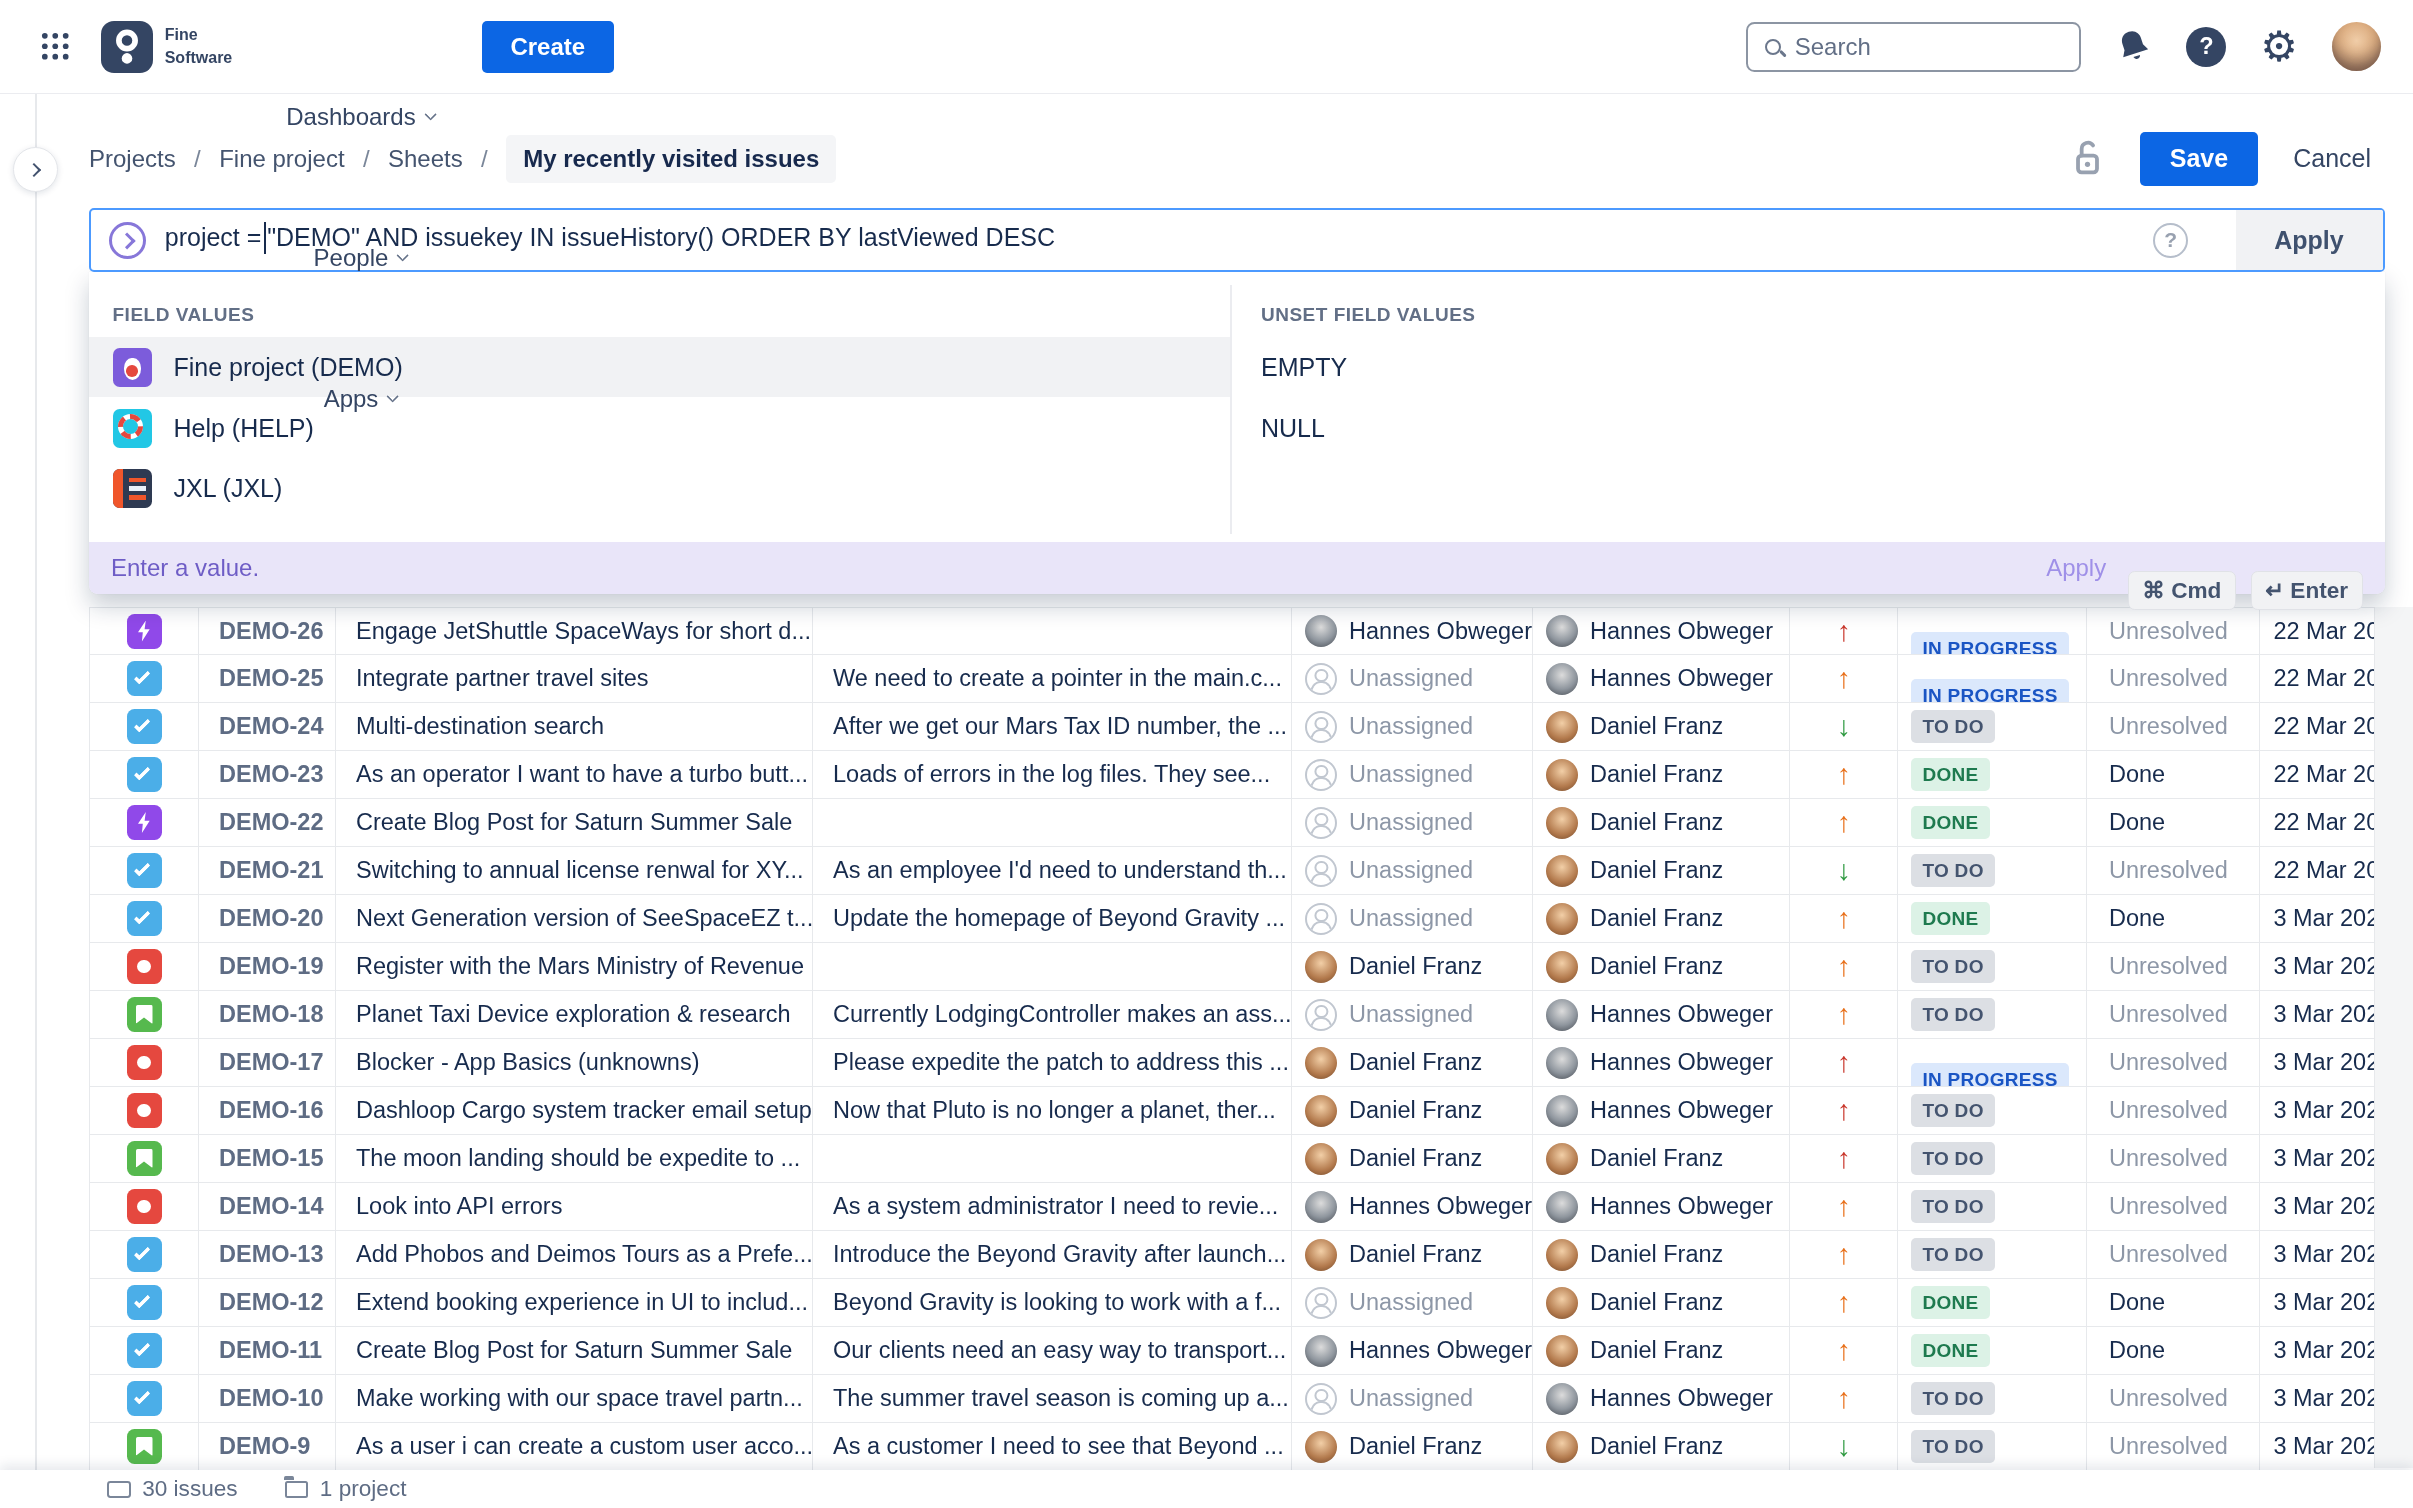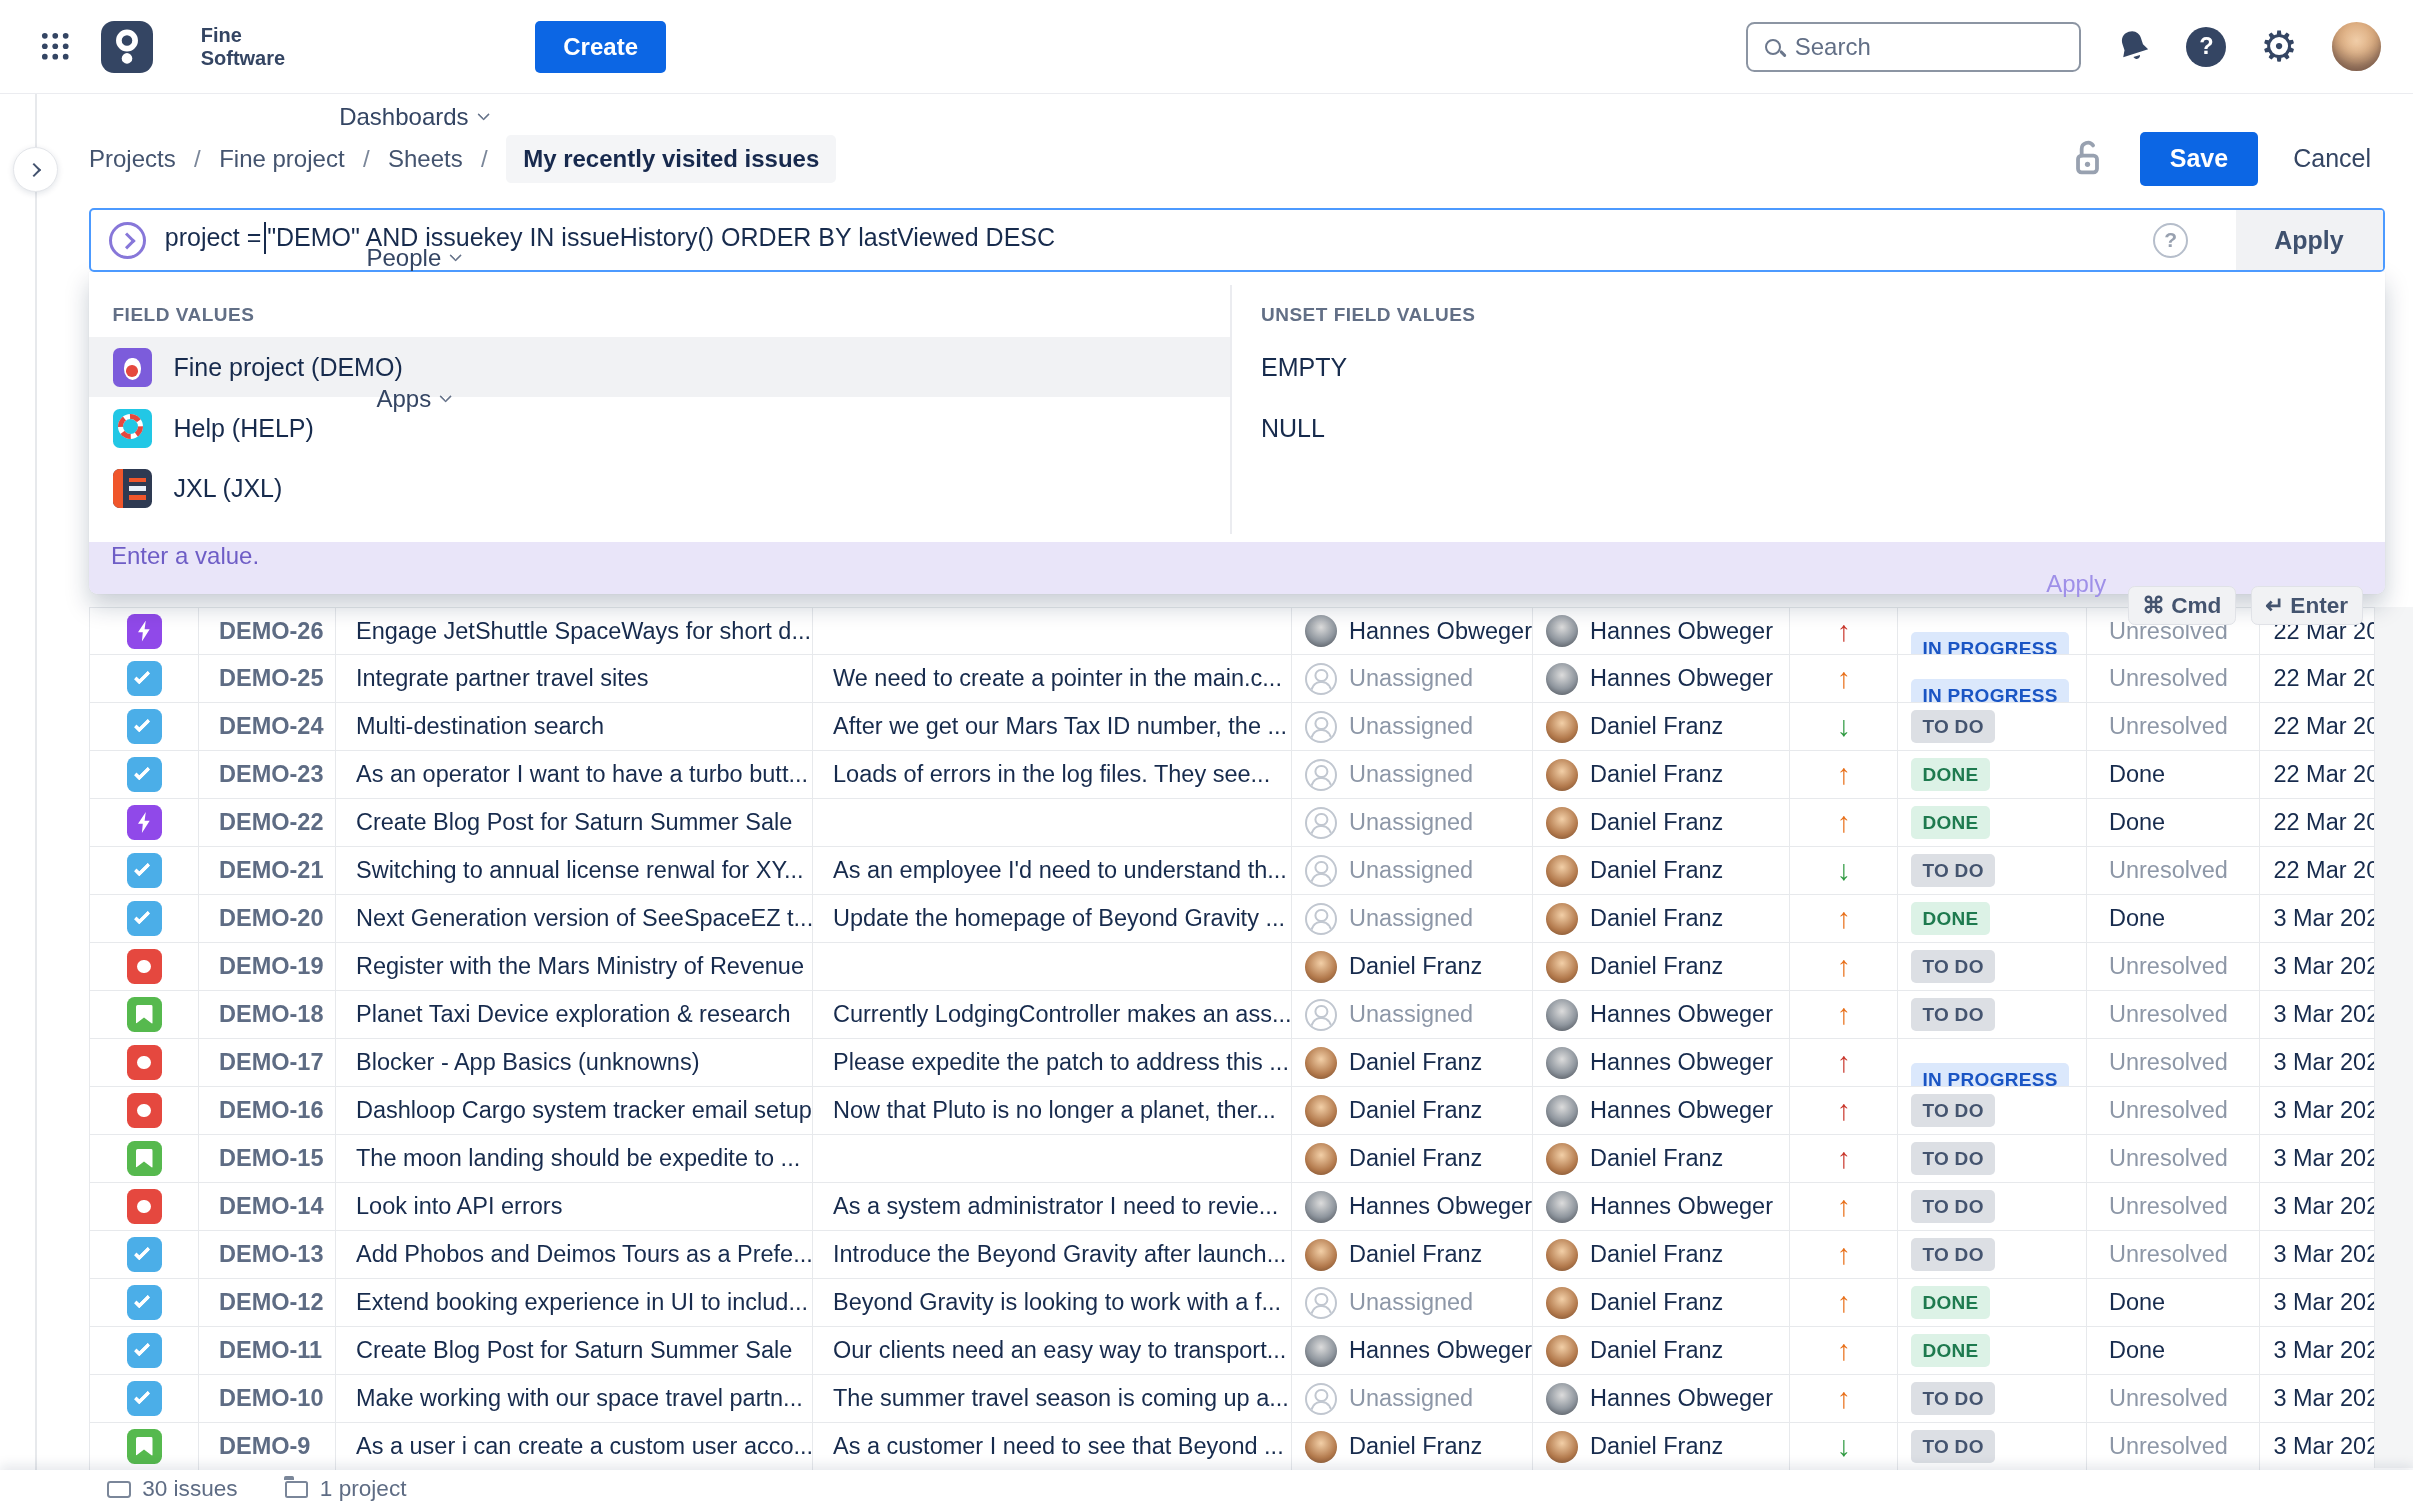--- a/index.html
+++ b/index.html
@@ -5,21 +5,21 @@
   * { margin:0; padding:0; box-sizing:border-box; }
   html,body { background:#fff; }
   body { font-family:"Liberation Sans", sans-serif; color:#172B4D; }
   .page { position:relative; width:2413px; height:1508px; overflow:hidden; background:#fff; }
 
   
   .topnav { position:absolute; left:0; top:0; right:0; height:94px; background:#fff;
             border-bottom:1.7px solid #EBECF0; display:flex; align-items:center; padding:0 32px; z-index:40; }
   .appgrid { width:47px; height:47px; display:flex; align-items:center; justify-content:center; margin-right:22px; cursor:pointer; }
   .logo { display:flex; align-items:center; gap:11.7px; margin-right:54px; }
-  .logo-text { font-size:20px; line-height:22.6px; font-weight:700; color:#344563;margin-left:36px; }
+  .logo-text { font-size:16px; line-height:22.6px; font-weight:700; color:#344563; }
   .navitems { display:flex; align-items:center; gap:47px;flex-direction:column; }
   .navitem { font-size:24px; font-weight:500; color:#344563; display:flex; align-items:center; height:94px; position:relative; cursor:pointer; }
   .navitem .chev { display:inline-block; width:9.2px; height:9.2px; border-right:2.5px solid currentColor; border-bottom:2.5px solid currentColor; transform:rotate(45deg); margin-left:10px; margin-top:-5px; opacity:.75; border-radius:0.8px; }
   .navitem.active { color:#0B63E5; }
   .navitem.active::after { content:""; position:absolute; left:-5px; right:-5px; bottom:0; height:5px; background:#0B63E5; border-radius:2.5px 2.5px 0 0; }
   .create-btn { margin-left:47px; background:#0C66E4; color:#fff; font-size:24px; font-weight:600;
                 border:none; border-radius:5px; padding:0 28.5px; height:52px; display:flex; align-items:center; cursor:pointer; }
   .nav-right { margin-left:auto; display:flex; align-items:center; gap:34px; }
   .searchbox { width:335px; height:50px; border:2.1px solid #8C95A3; border-radius:8.4px; display:flex; align-items:center; padding:0 17px; gap:13.4px; background:#fff; }
   .mag { width:16px; height:16px; border:2.5px solid #6B778C; border-radius:50%; position:relative; flex:none; }
@@ -77,21 +77,21 @@
   .pj-flask::after { content:""; position:absolute; left:13.4px; top:17.6px; width:11.7px; height:11.7px; background:#E5483F; border-radius:50%; }
   .pj-buoy { background:#22C7E5; }
   .pj-buoy::before { content:""; position:absolute; left:5.9px; top:5.9px; width:15px; height:15px; border-radius:50%; border:5.9px solid #fff; }
   .pj-buoy::after { content:""; position:absolute; left:5.9px; top:5.9px; width:15px; height:15px; border-radius:50%; border:5.9px dashed #E5483F; }
   .pj-jxl { background:#2E3A52; }
   .pj-jxl::before { content:""; position:absolute; left:0; top:0; width:10px; height:100%; background:#F0562B; }
   .pj-jxl::after { content:""; position:absolute; left:16px; top:9.2px; width:17px; height:22px;
                    background:repeating-linear-gradient(to bottom, #F0562B 0 4.2px, transparent 4.2px 8.4px, #EAF2FB 8.4px 12.6px, transparent 12.6px 17px, #F0562B 17px 21px, transparent 21px); }
 
   .panel-footer { position:absolute; left:0; right:0; bottom:0; height:52px; background:#E9E5F9; border-radius:0 0 8.4px 8.4px;
-                  display:flex; align-items:flex-start; padding:0 22px; }
+                  display:flex; align-items:center; padding:0 22px; }
   .hint-text { font-size:24px; color:#6E5DC6; }
   .pf-right { margin-left:auto; display:flex; align-items:center; gap:15px; }
   .pf-apply { font-size:24px; color:#9F90E8; margin-right:6.7px; cursor:pointer; }
   .keycap { background:#F1F2F4; border:1.7px solid #E0E2E7; border-radius:6.7px; padding:5px 13.4px; font-size:22.6px; font-weight:600; color:#44546F;margin-top:44px; }
 
   
   .tablewrap { position:absolute; left:89px; right:0; top:607px; }
   .trow { display:flex; height:48px; border-bottom:1.3px solid #E7E9EC; border-left:1.3px solid #E7E9EC; background:#fff; }
   .trow:first-child { border-top:1.3px solid #E7E9EC; }
   .c { border-right:1.3px solid #E7E9EC; display:flex; align-items:center; overflow:hidden; white-space:nowrap; font-size:23.5px; color:#172B4D; flex:none; }

